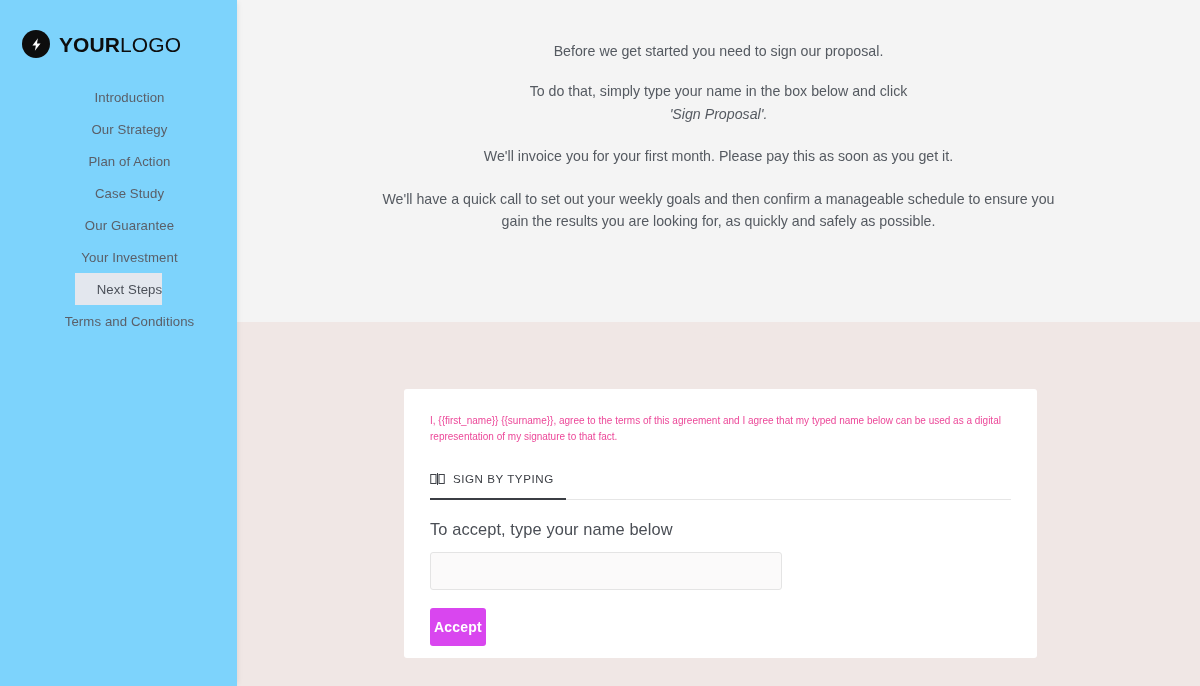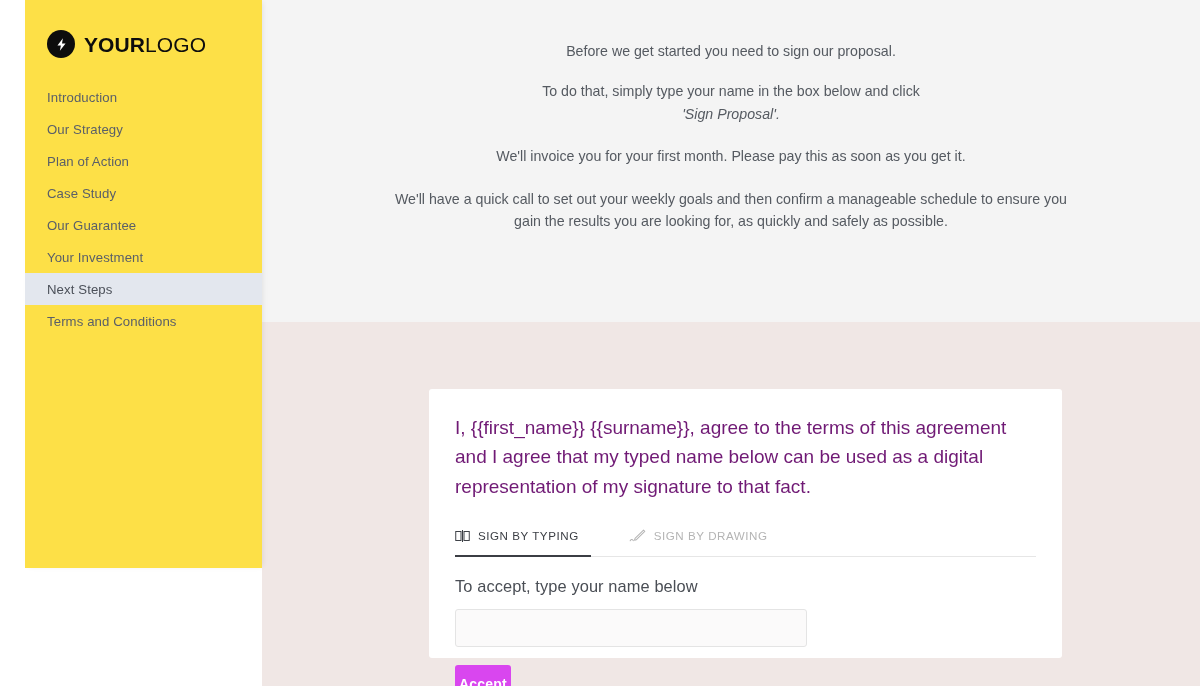--- a/index.html
+++ b/index.html
@@ -23,25 +23,24 @@
     width: 1200px;
     height: 686px;
     display: flex;
   }
 
   
   .sidebar {
     position: relative;
     width: 237px;
     min-width: 237px;
-    height: 568px;
-    background: #fde047;
+    height: 686px;
+    background: #7dd3fc;
     z-index: 5;
     box-shadow: 2px 0 6px -2px rgba(0,0,0,0.10);
-    margin-left: 25px;
   }
   .brand {
     display: flex;
     align-items: center;
     padding: 26px 0 0 22px;
     height: 62px;
   }
   .brand-mark {
     width: 28px;
     height: 28px;
@@ -61,20 +60,21 @@
     color: #0d0d0d;
     white-space: nowrap;
   }
   .brand-text .b-strong { font-weight: 700; }
   .brand-text .b-light  { font-weight: 400; }
 
   .nav {
     margin-top: 19px;
     display: flex;
     flex-direction: column;
+    align-items: center;
   }
   .nav-item {
     height: 32px;
     display: flex;
     align-items: center;
     padding-left: 22px;
     font-size: 13.2px;
     color: #5a5f68;
     cursor: pointer;
     user-select: none;
@@ -147,23 +147,23 @@
     left: 167px;
     top: 389px;
     width: 633px;
     height: 269px;
     background: #ffffff;
     border-radius: 3px;
     z-index: 3;
     padding: 24px 26px 0 26px;
   }
   .consent {
-    font-size: 19px;
+    font-size: 10px;
     line-height: 1.55;
-    color: #701a75;
+    color: #ec4899;
     margin: 0;
     max-width: 590px;
   }
 
   .tabs {
     margin-top: 23px;
     display: flex;
     align-items: flex-end;
     border-bottom: 1px solid #e6e6e6;
     height: 33px;
@@ -303,29 +303,20 @@
           <span class="tab-ico">
             <svg width="15" height="14" viewBox="0 0 20 18" aria-hidden="true">
               <rect x="1" y="3" width="7" height="12" fill="none" stroke="#3b3e44" stroke-width="1.3"></rect>
               <rect x="12" y="3" width="7" height="12" fill="none" stroke="#3b3e44" stroke-width="1.3"></rect>
               <line x1="10" y1="1" x2="10" y2="17" stroke="#3b3e44" stroke-width="1.4"></line>
             </svg>
           </span>
           <span>SIGN BY TYPING</span>
         </div>
 
-        <div class="tab inactive">
-          <span class="tab-ico">
-            <svg width="17" height="14" viewBox="0 0 22 18" aria-hidden="true">
-              <path d="M18.8,1.4 L20.4,3 L9.6,13.8 L7.2,14.4 L7.8,12 Z" fill="none" stroke="#b4b4b4" stroke-width="1.3" stroke-linejoin="round"></path>
-              <path d="M1.5,15.2 C3.2,12.6 4.8,13.8 5.6,15.0" fill="none" stroke="#b4b4b4" stroke-width="1.3" stroke-linecap="round"></path>
-            </svg>
-          </span>
-          <span>SIGN BY DRAWING</span>
-        </div>
 
       </div>
 
       <div class="field-label">To accept, type your name below</div>
 
       <input class="name-input" type="text" placeholder="" style="">
 
       <div>
         <button class="accept-btn">Accept</button>
       </div>

